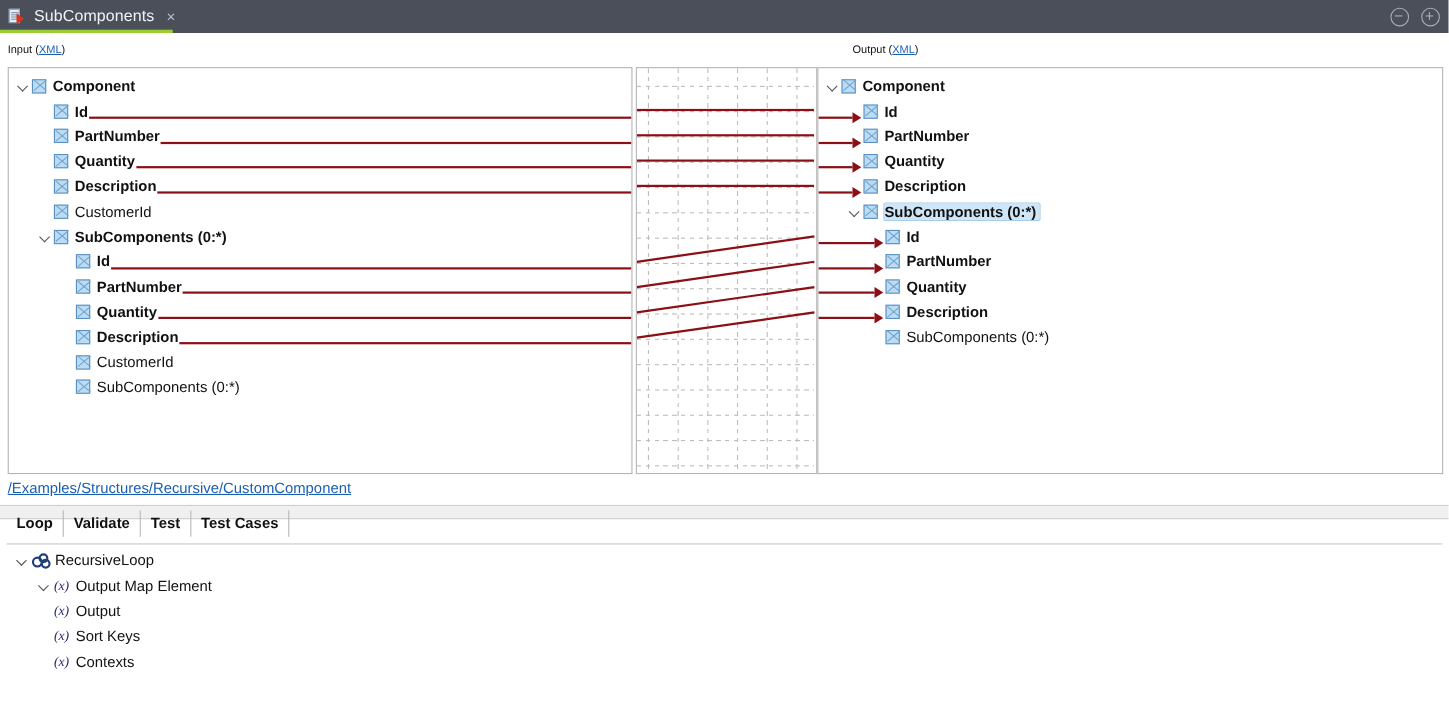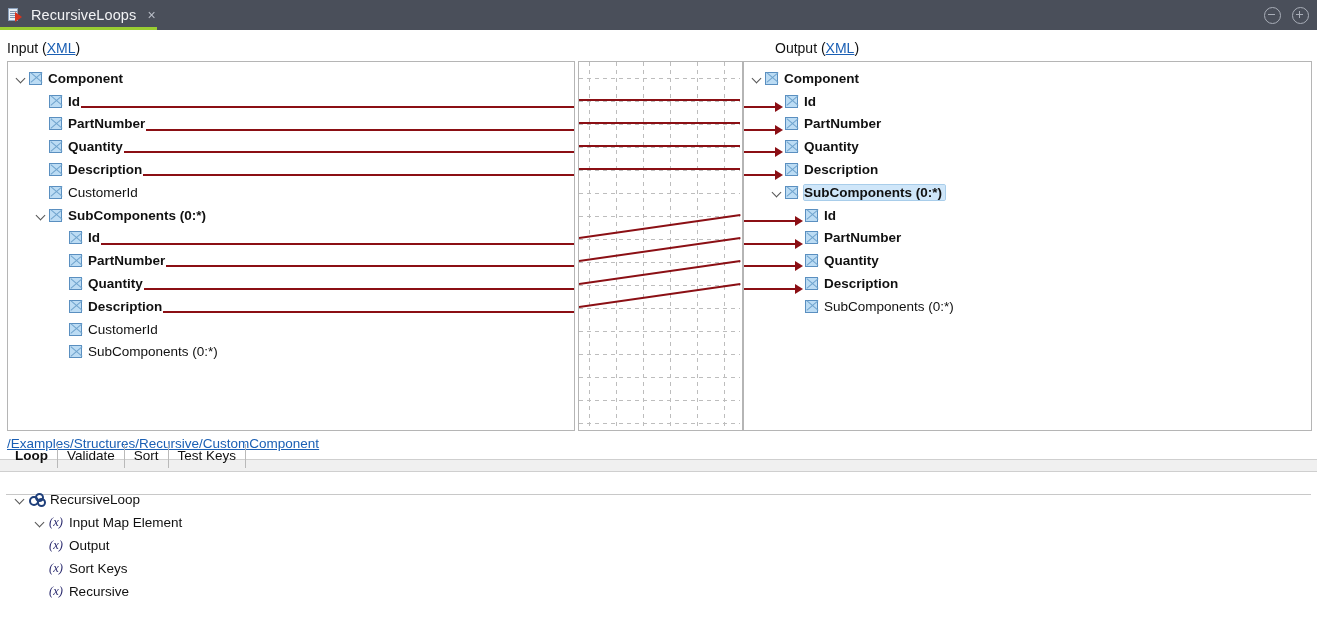--- a/index.html
+++ b/index.html
@@ -20,21 +20,21 @@
   .tab-icon .arw{position:absolute;left:7px;top:5px;width:0;height:0;border-left:7px solid #d8341f;border-top:5px solid transparent;border-bottom:5px solid transparent;}
   .tab-label{color:#f2f3f5;font-size:14.5px;letter-spacing:.1px;}
   .tab-close{color:#b9bec7;font-size:14px;margin-left:4px;cursor:pointer;}
   .win-btns{position:absolute;right:8px;top:0;height:30px;display:flex;align-items:center;gap:11px;}
   .wbtn{width:15px;height:15px;border:1.3px solid #a9aeb8;border-radius:50%;position:relative;}
   .wbtn i{position:absolute;background:#a9aeb8;}
   .wbtn .h{left:3px;top:6px;width:7px;height:1.4px;}
   .wbtn .v{left:6px;top:3px;width:1.4px;height:7px;}
 
   
-  .hdr{position:absolute;font-size:14px;color:#111;}
+  .hdr{position:absolute;font-size:10px;color:#111;}
   .hdr a{color:#1a5fb4;text-decoration:underline;}
   #in-hdr{left:7px;top:40px;}
   #out-hdr{left:775px;top:40px;}
 
   
   .pane{position:absolute;background:#fff;border:1px solid #b5b5b5;overflow:hidden;}
   #in-pane{left:7px;top:61px;width:566px;height:368px;}
   #mid-pane{left:578px;top:61px;width:163px;height:368px;}
   #out-pane{left:743px;top:61px;width:567px;height:368px;}
 
@@ -65,27 +65,27 @@
 
   
   .flink{position:absolute;font-size:13.5px;color:#1a5fb4;text-decoration:underline;}
   #in-link{left:7px;top:436px;text-decoration:underline;}
   #out-link{left:743px;top:436px;}
 
   
   .sash{position:absolute;left:0;top:459px;width:1317px;height:11px;background:#f0f0f0;border-top:1px solid #cfcfcf;border-bottom:1px solid #cfcfcf;}
 
   
-  .tabbar{position:absolute;left:6px;top:444px;display:flex;align-items:flex-end;}
-  .btab{padding:2px 9px 3px 9px;font-size:13.5px;color:#111;border-right:1px solid #b9b9b9;line-height:19px;}
+  .tabbar{position:absolute;left:6px;top:464px;display:flex;align-items:flex-end;}
+  .btab{padding:2px 9px 3px 9px;font-size:13.5px;color:#111;border-right:1px solid #b9b9b9;line-height:19px;font-weight:bold;}
   .btab.active{font-weight:bold;}
   .tabrule{position:absolute;left:6px;top:494px;width:1305px;height:1px;background:#c8c8c8;}
 
   
-  .btree{position:absolute;left:6px;top:488px;}
+  .btree{position:absolute;left:6px;top:498px;}
   .brow{height:23px;display:flex;align-items:center;white-space:nowrap;}
   .brow .tw{width:17px;flex:none;display:flex;align-items:center;justify-content:center;}
   .ic-loop{width:15px;height:13px;flex:none;margin-right:6px;position:relative;}
   .ic-loop i{position:absolute;border:2px solid #1f3f7a;border-radius:50%;}
   .ic-loop .a{left:0;top:3px;width:6px;height:6px;}
   .ic-loop .b{left:6px;top:0px;width:5px;height:5px;}
   .ic-loop .c{left:8px;top:5px;width:5px;height:5px;}
   .ic-fx{flex:none;margin-right:6px;color:#2a2a6e;font-size:12.5px;font-style:italic;font-family:"Liberation Serif",serif;}
   .ic-path{width:15px;height:14px;flex:none;margin-right:6px;position:relative;}
   .ic-path .sq{position:absolute;left:2px;top:2px;width:11px;height:11px;background:#bcdcf4;border:1px solid #5a8fc0;box-sizing:border-box;}
@@ -102,21 +102,21 @@
     <div class="tab-active">
       <span class="tab-icon">
         <span class="pg">
             <i style="top:2px"></i>
             <i style="top:4px"></i>
             <i style="top:6px"></i>
             <i style="top:8px"></i>
           </span>
         <span class="arw"></span>
       </span>
-      <span class="tab-label">RecursiveLoops</span>
+      <span class="tab-label">SubComponents</span>
       <span class="tab-close">×</span>
     </div>
     <div class="tab-accent"></div>
     <div class="win-btns">
       <span class="wbtn">
           <i class="h"></i>
         </span>
       <span class="wbtn">
           <i class="h"></i>
           <i class="v"></i>
@@ -326,53 +326,53 @@
       <div class="arrowhead" style="left: 51px; top: 222px; border-left-color: rgb(139, 15, 20);"></div>
     </div>
 
   <a href="#" class="flink" id="in-link">/Examples/Structures/Recursive/CustomComponent</a>
 
   <div class="sash"></div>
 
   <div class="tabbar" id="tabbar">
       <div class="btab active">Loop</div>
       <div class="btab">Validate</div>
-      <div class="btab">Sort</div>
-      <div class="btab">Test Keys</div>
+      <div class="btab">Test</div>
+      <div class="btab">Test Cases</div>
     </div>
   <div class="tabrule"></div>
 
   <div class="btree" id="btree">
       <div class="brow" style="padding-left: 6px;">
         <span class="tw">
           <span class="chev"></span>
         </span>
         <span class="ic-loop">
           <i class="a"></i>
           <i class="b"></i>
           <i class="c"></i>
         </span>
         <span class="blbl">RecursiveLoop</span>
       </div>
       <div class="brow" style="padding-left: 26px;">
         <span class="tw">
           <span class="chev"></span>
         </span>
         <span class="ic-fx">(x)</span>
-        <span class="blbl">Input Map Element</span>
+        <span class="blbl">Output Map Element</span>
       </div>
       <div class="brow" style="padding-left: 26px;">
         <span class="tw"></span>
         <span class="ic-fx">(x)</span>
         <span class="blbl">Output</span>
       </div>
       <div class="brow" style="padding-left: 26px;">
         <span class="tw"></span>
         <span class="ic-fx">(x)</span>
         <span class="blbl">Sort Keys</span>
       </div>
       <div class="brow" style="padding-left: 26px;">
         <span class="tw"></span>
         <span class="ic-fx">(x)</span>
-        <span class="blbl">Recursive</span>
+        <span class="blbl">Contexts</span>
       </div>
     </div>
 </div>
 
 </body></html>

